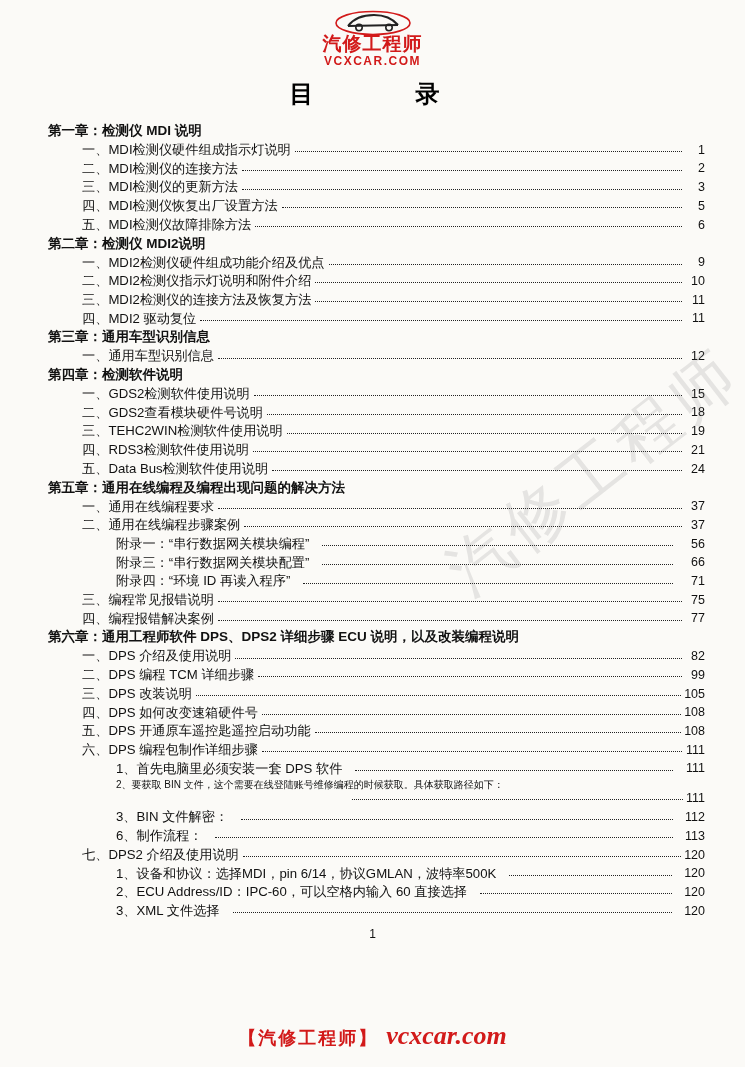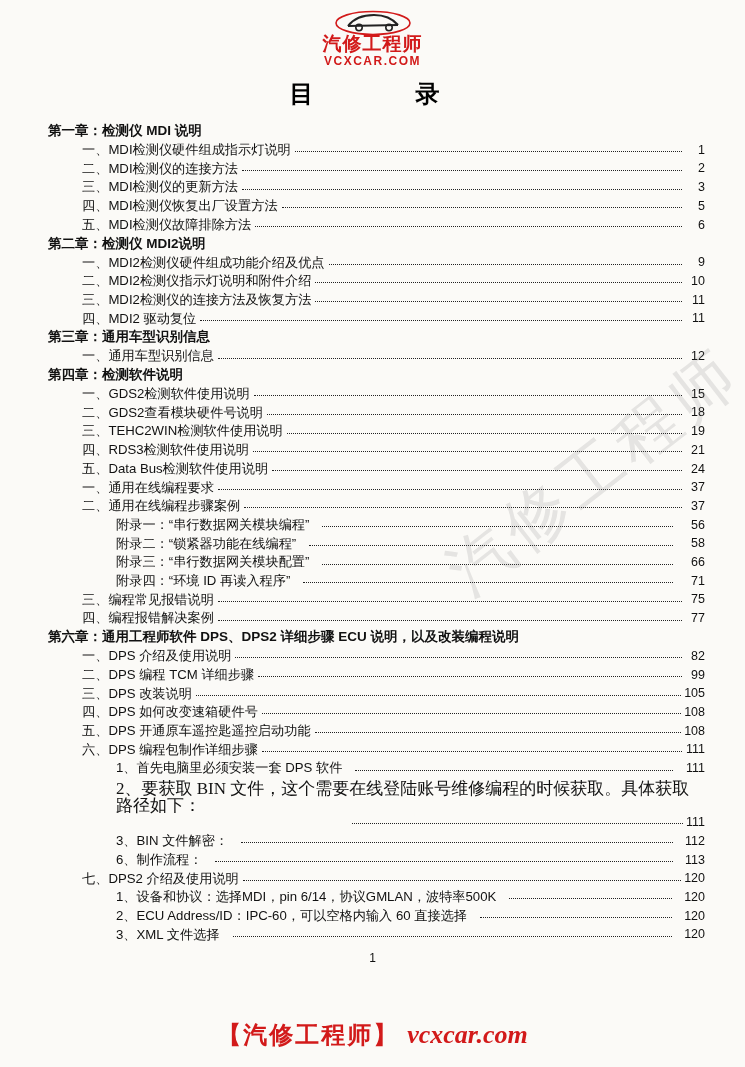--- a/index.html
+++ b/index.html
@@ -90,22 +90,22 @@
   }
   .lvl-chap{ font-weight:bold; margin-top:2px; }
   .lvl-chap .lbl{ font-size:13.5px; }
   .lvl-1{ padding-left:34px; }
   .lvl-2{ padding-left:68px;gap:9px; }
   .nodots .dots{ border-bottom:none; }
   .wrapline{
     white-space:normal;
     display:block;
     padding-left:68px;
-    font-family:Liberation Serif, serif;
-    font-size:17px;
+    font-family:Liberation Sans, sans-serif;
+    font-size:10px;
     margin-bottom:2px;
   }
   .contline{
     display:flex;
     justify-content:flex-end;
     padding-right:0;
     margin-bottom:5.5px;
     padding-left:300px;
   }
   .contline .dots{
@@ -127,21 +127,21 @@
   }
   
   .footer{
     position:absolute;
     left:0;right:0;bottom:16px;
     text-align:center;
   }
   .footer-cn{
     font-family:"Liberation Sans", sans-serif;
     font-weight:bold;
-    font-size:24px;
+    font-size:18px;
     color:#d21a1a;
     letter-spacing:2px;
   }
   .footer-en{
     font-family:"Liberation Serif", serif;
     font-weight:bold;
     font-style:italic;
     font-size:26px;
     color:#d21a1a;
     letter-spacing:0px;
@@ -273,39 +273,39 @@
       <div class="row lvl-1">
         <span class="lbl">四、RDS3检测软件使用说明</span>
         <span class="dots"></span>
         <span class="pg">21</span>
       </div>
       <div class="row lvl-1">
         <span class="lbl">五、Data Bus检测软件使用说明</span>
         <span class="dots"></span>
         <span class="pg">24</span>
       </div>
+      <div class="row lvl-chap nodots">
+        <span class="lbl">第五章：通用在线编程及编程出现问题的解决方法</span>
+        <span class="dots"></span>
+        <span class="pg"></span>
+      </div>
       <div class="row lvl-1">
         <span class="lbl">一、通用在线编程要求</span>
         <span class="dots"></span>
         <span class="pg">37</span>
       </div>
       <div class="row lvl-1">
         <span class="lbl">二、通用在线编程步骤案例</span>
         <span class="dots"></span>
         <span class="pg">37</span>
       </div>
       <div class="row lvl-2">
         <span class="lbl">附录一：“串行数据网关模块编程”</span>
         <span class="dots"></span>
         <span class="pg">56</span>
-      </div>
-      <div class="row lvl-2">
-        <span class="lbl">附录二：“锁紧器功能在线编程”</span>
-        <span class="dots"></span>
-        <span class="pg">58</span>
       </div>
       <div class="row lvl-2">
         <span class="lbl">附录三：“串行数据网关模块配置”</span>
         <span class="dots"></span>
         <span class="pg">66</span>
       </div>
       <div class="row lvl-2">
         <span class="lbl">附录四：“环境 ID 再读入程序”</span>
         <span class="dots"></span>
         <span class="pg">71</span>

